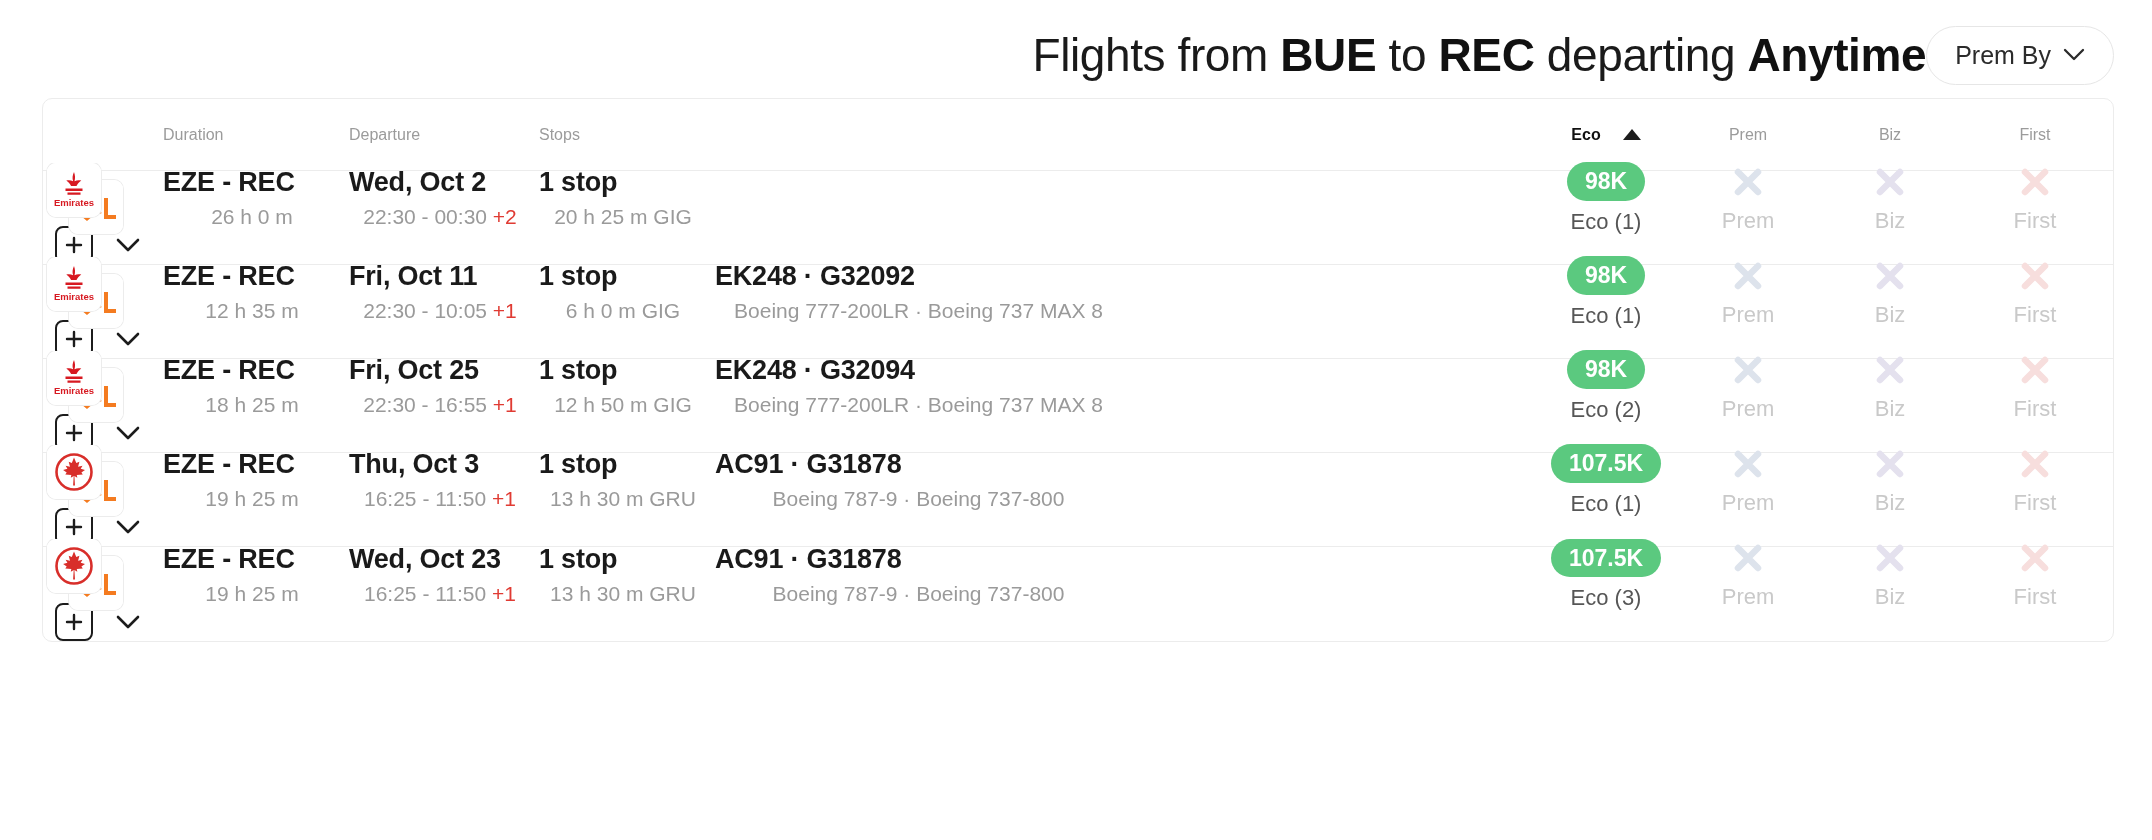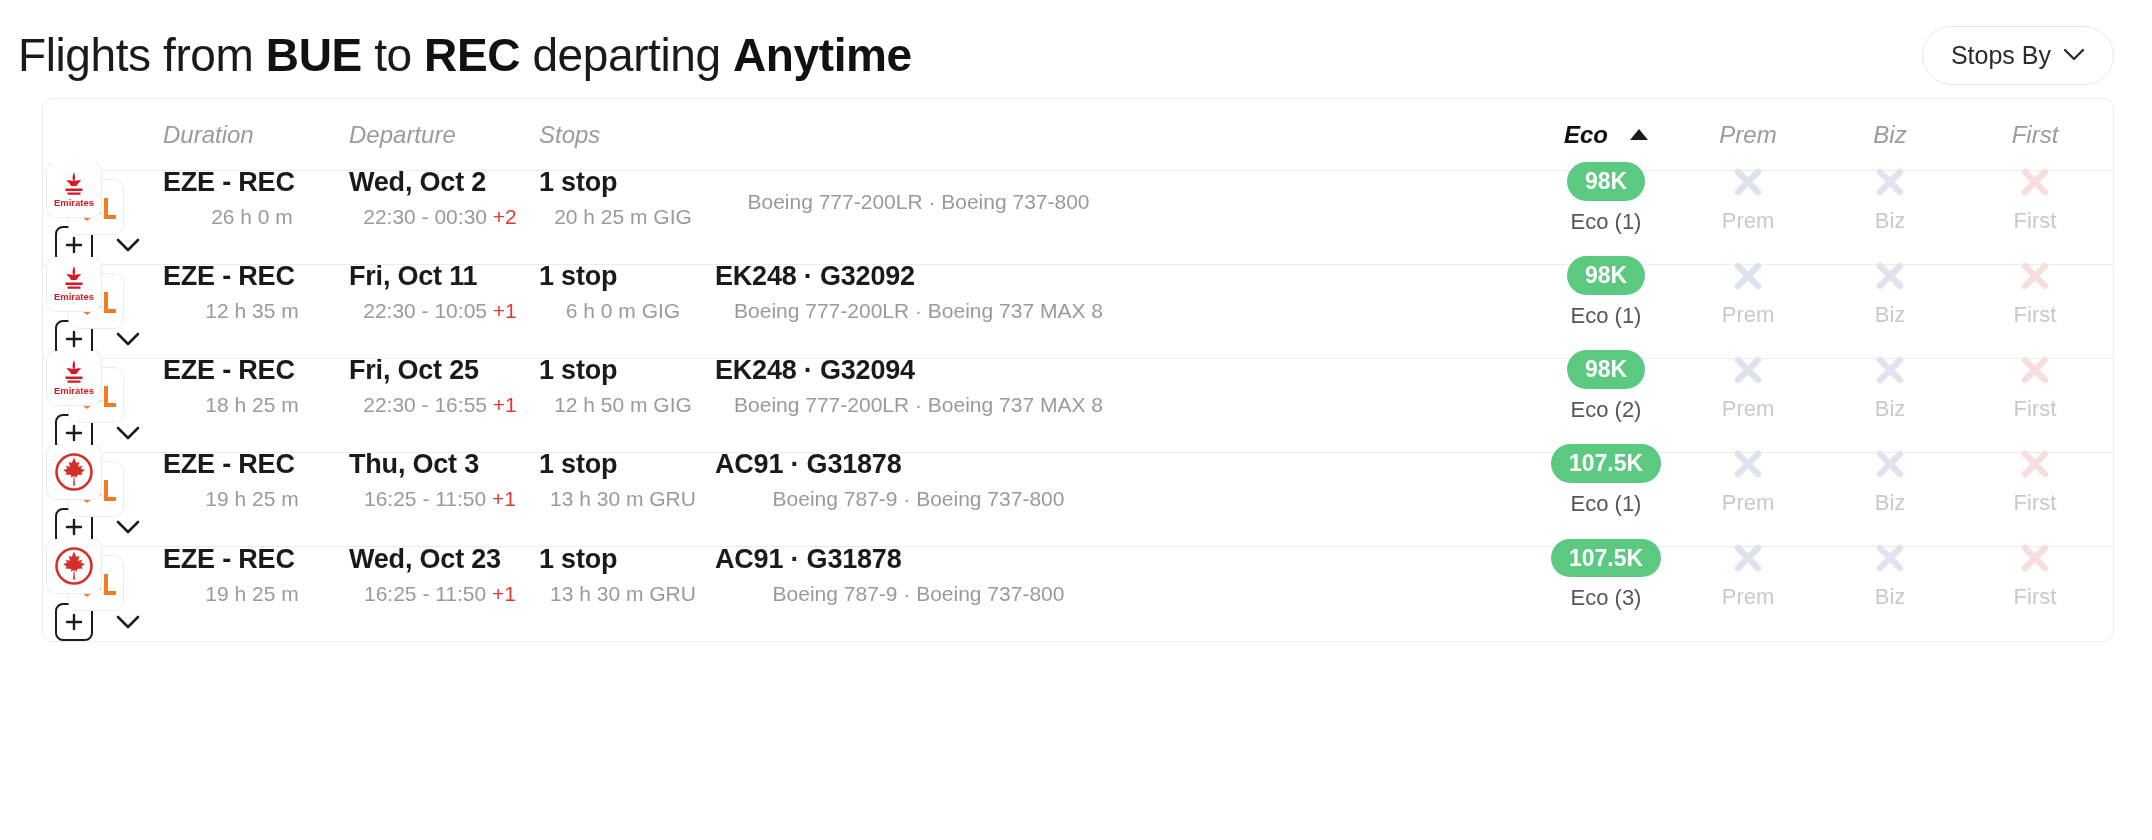--- a/index.html
+++ b/index.html
@@ -10,21 +10,21 @@
     -webkit-font-smoothing: antialiased;
     overflow: hidden;
   }
 
   .page { width: 2152px; height: 840px; position: relative; background: #fff; }
 
   
   .header {
     display: flex;
     align-items: center;
-    justify-content: space-between;
+    justify-content: flex-end;
     padding: 18px 38px 0 18px;
     height: 92px;
   }
   .page-title {
     font-size: 46px;
     font-weight: 300;
     color: #1a1a1a;
     letter-spacing: -0.4px;
     white-space: nowrap;
   }
@@ -59,25 +59,24 @@
     grid-template-columns: 120px 186px 190px 176px 415px 1fr 142px 142px 142px 148px;
     align-items: center;
   }
 
   
   .table-head {
     height: 72px;
     border-bottom: 1.5px solid #ececec;
   }
   .th {
-    font-size: 24px;
+    font-size: 16px;
     color: #9b9b9b;
     font-weight: 400;
     white-space: nowrap;
-    font-style: italic;
   }
   .th.eco {
     color: #111;
     font-weight: 700;
     display: flex;
     align-items: center;
     justify-content: center;
     gap: 22px;
   }
   .th.center { text-align: center; }
@@ -180,21 +179,21 @@
 <body>
 
 <div class="page">
 
   <div class="header">
     <div class="page-title">
       <span>Flights from </span><b>BUE</b><span> to </span><b>REC</b><span> departing </span><b>Anytime</b>
     </div>
 
     <button class="sort-btn">
-      <span>Stops By</span>
+      <span>Prem By</span>
       <span class="chev">
         <svg width="22" height="14" viewBox="0 0 22 14">
             <path d="M2 2 L11 11 L20 2" fill="none" stroke="#2b2b2b" stroke-width="2.3" stroke-linecap="round" stroke-linejoin="round"></path>
           </svg>
       </span>
     </button>
   </div>
 
   <div class="results-card">
 
@@ -251,21 +250,20 @@
       <div class="primary">Wed, Oct 2</div>
       <div class="secondary"><span>22:30 - 00:30 </span><span class="plusday">+2</span></div>
     </div>
 
     <div class="cell">
       <div class="primary">1 stop</div>
       <div class="secondary">20 h 25 m  GIG</div>
     </div>
 
     <div class="cell">
-      <div class="secondary">Boeing 777-200LR  ·  Boeing 737-800</div>
     </div>
 
     <div class="cell"></div>
 
     <div class="cell cabin">
       <span class="price-pill">98K</span>
       <div class="cabin-label">Eco (1)</div>
     </div>
 
     <div class="cell cabin">

